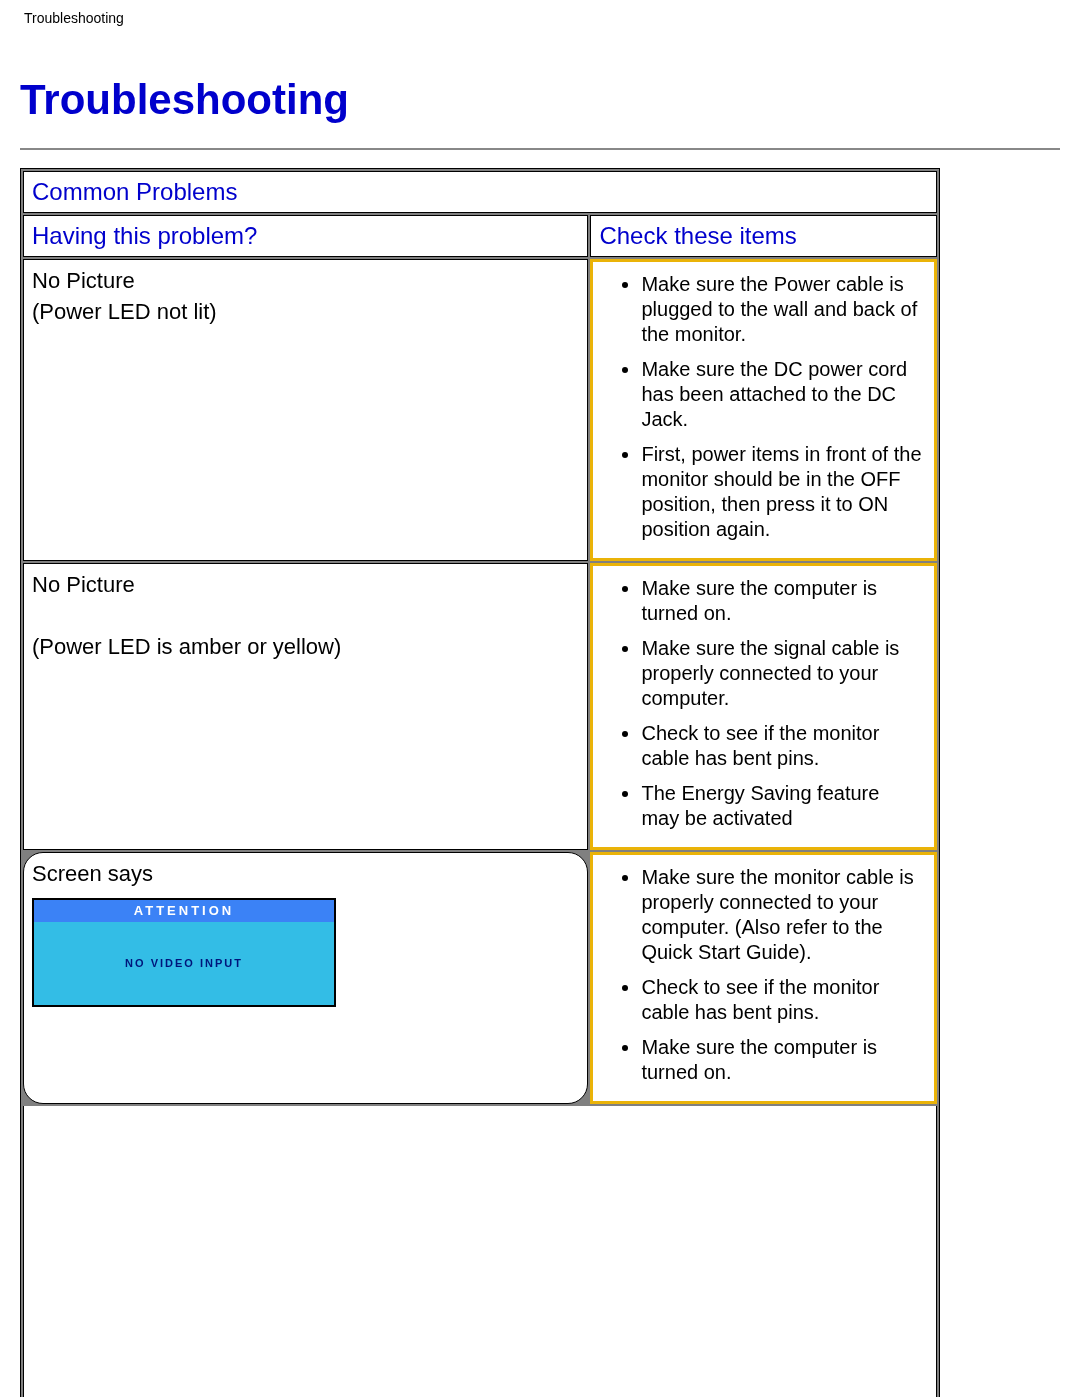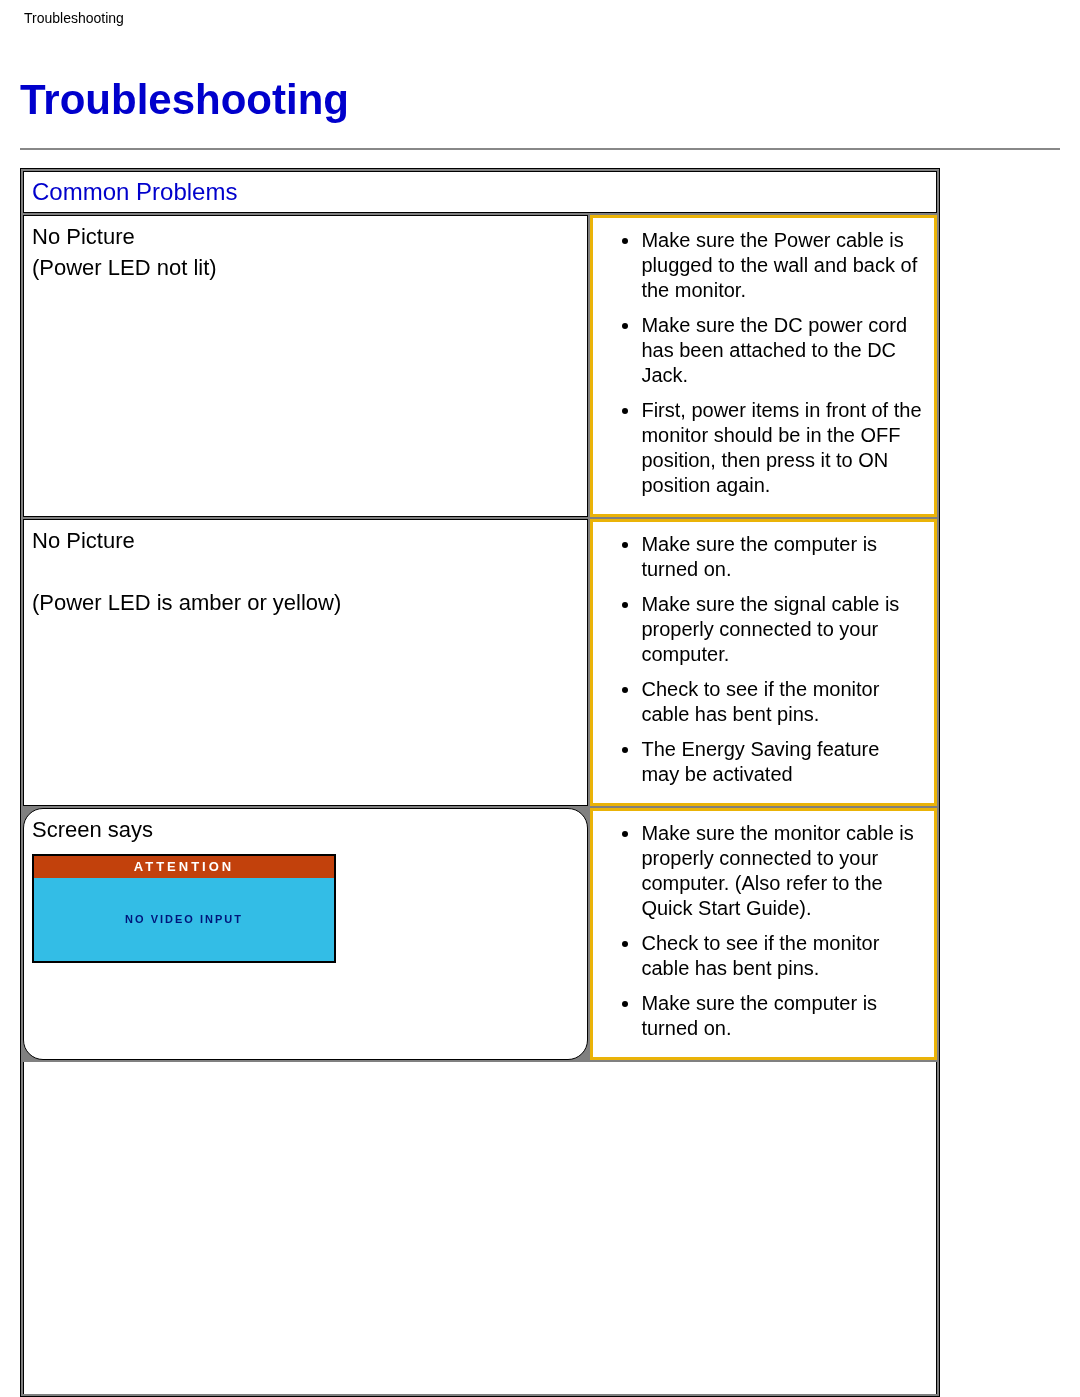--- a/index.html
+++ b/index.html
@@ -98,21 +98,21 @@
     border-left: 1px solid #000;
     border-right: 1px solid #000;
     height: 320px;
   }
   .attention-box {
     width: 300px;
     margin-top: 8px;
     border: 2px solid #000;
   }
   .attention-head {
-    background: #c2410c;
+    background: #3b82f6;
     color: #fff;
     text-align: center;
     font-size: 13px;
     letter-spacing: 3px;
     padding: 2px 16px;
     font-weight: bold;
   }
   .attention-body {
     background: #33bde6;
     color: #00157a;
@@ -135,20 +135,24 @@
 
   <hr>
 
 
   <div class="table-wrap">
   <table class="main">
     <tbody>
           <tr>
       <th class="section-title" colspan="2">Common Problems</th>
     </tr>
+    <tr>
+      <th class="col-head">Having this problem?</th>
+      <th class="col-head">Check these items</th>
+    </tr>
 
     <tr>
       <td class="problem">
         <span>No Picture</span><br>
         <span>(Power LED not lit)</span>
       </td>
       <td class="check">
         <ul>
           <li>Make sure the Power cable is plugged to the wall and back of the monitor.</li>
           <li>Make sure the DC power cord has been attached to the DC Jack.</li>

